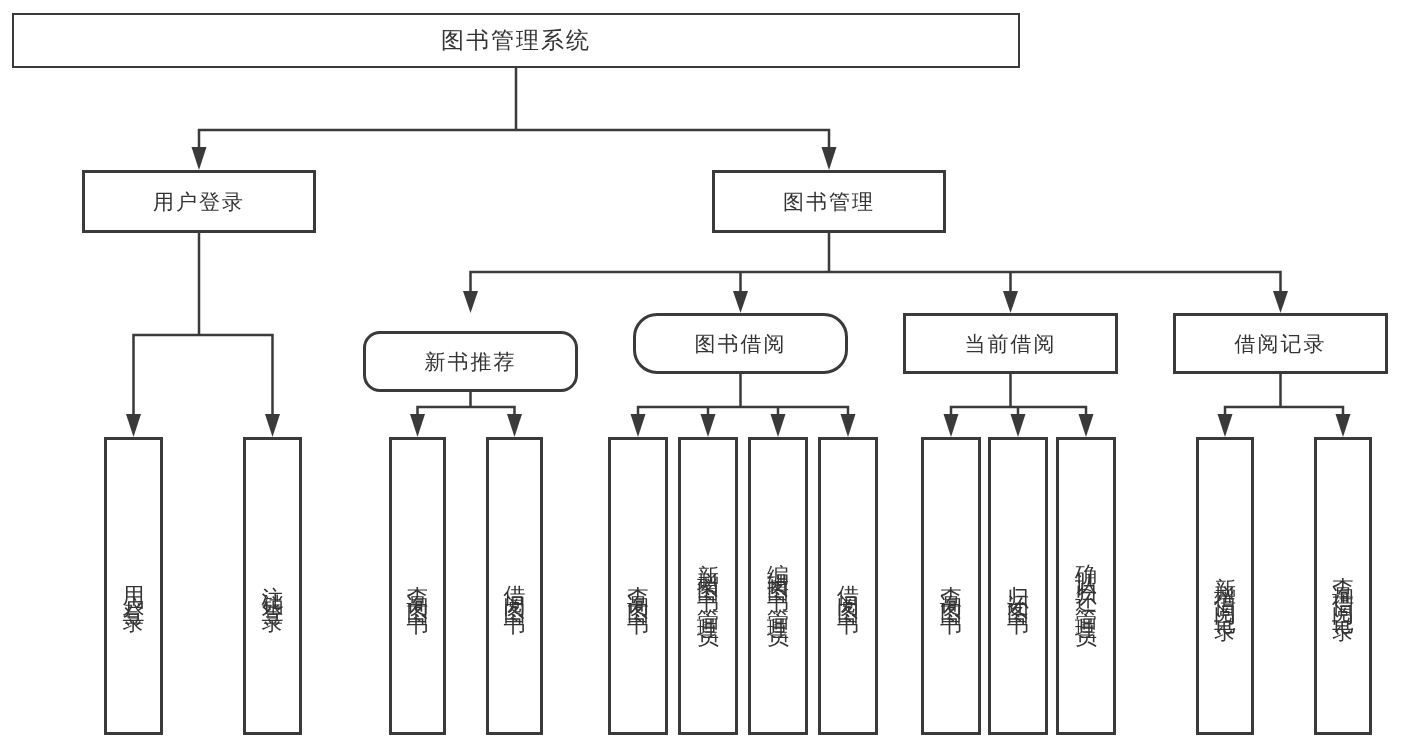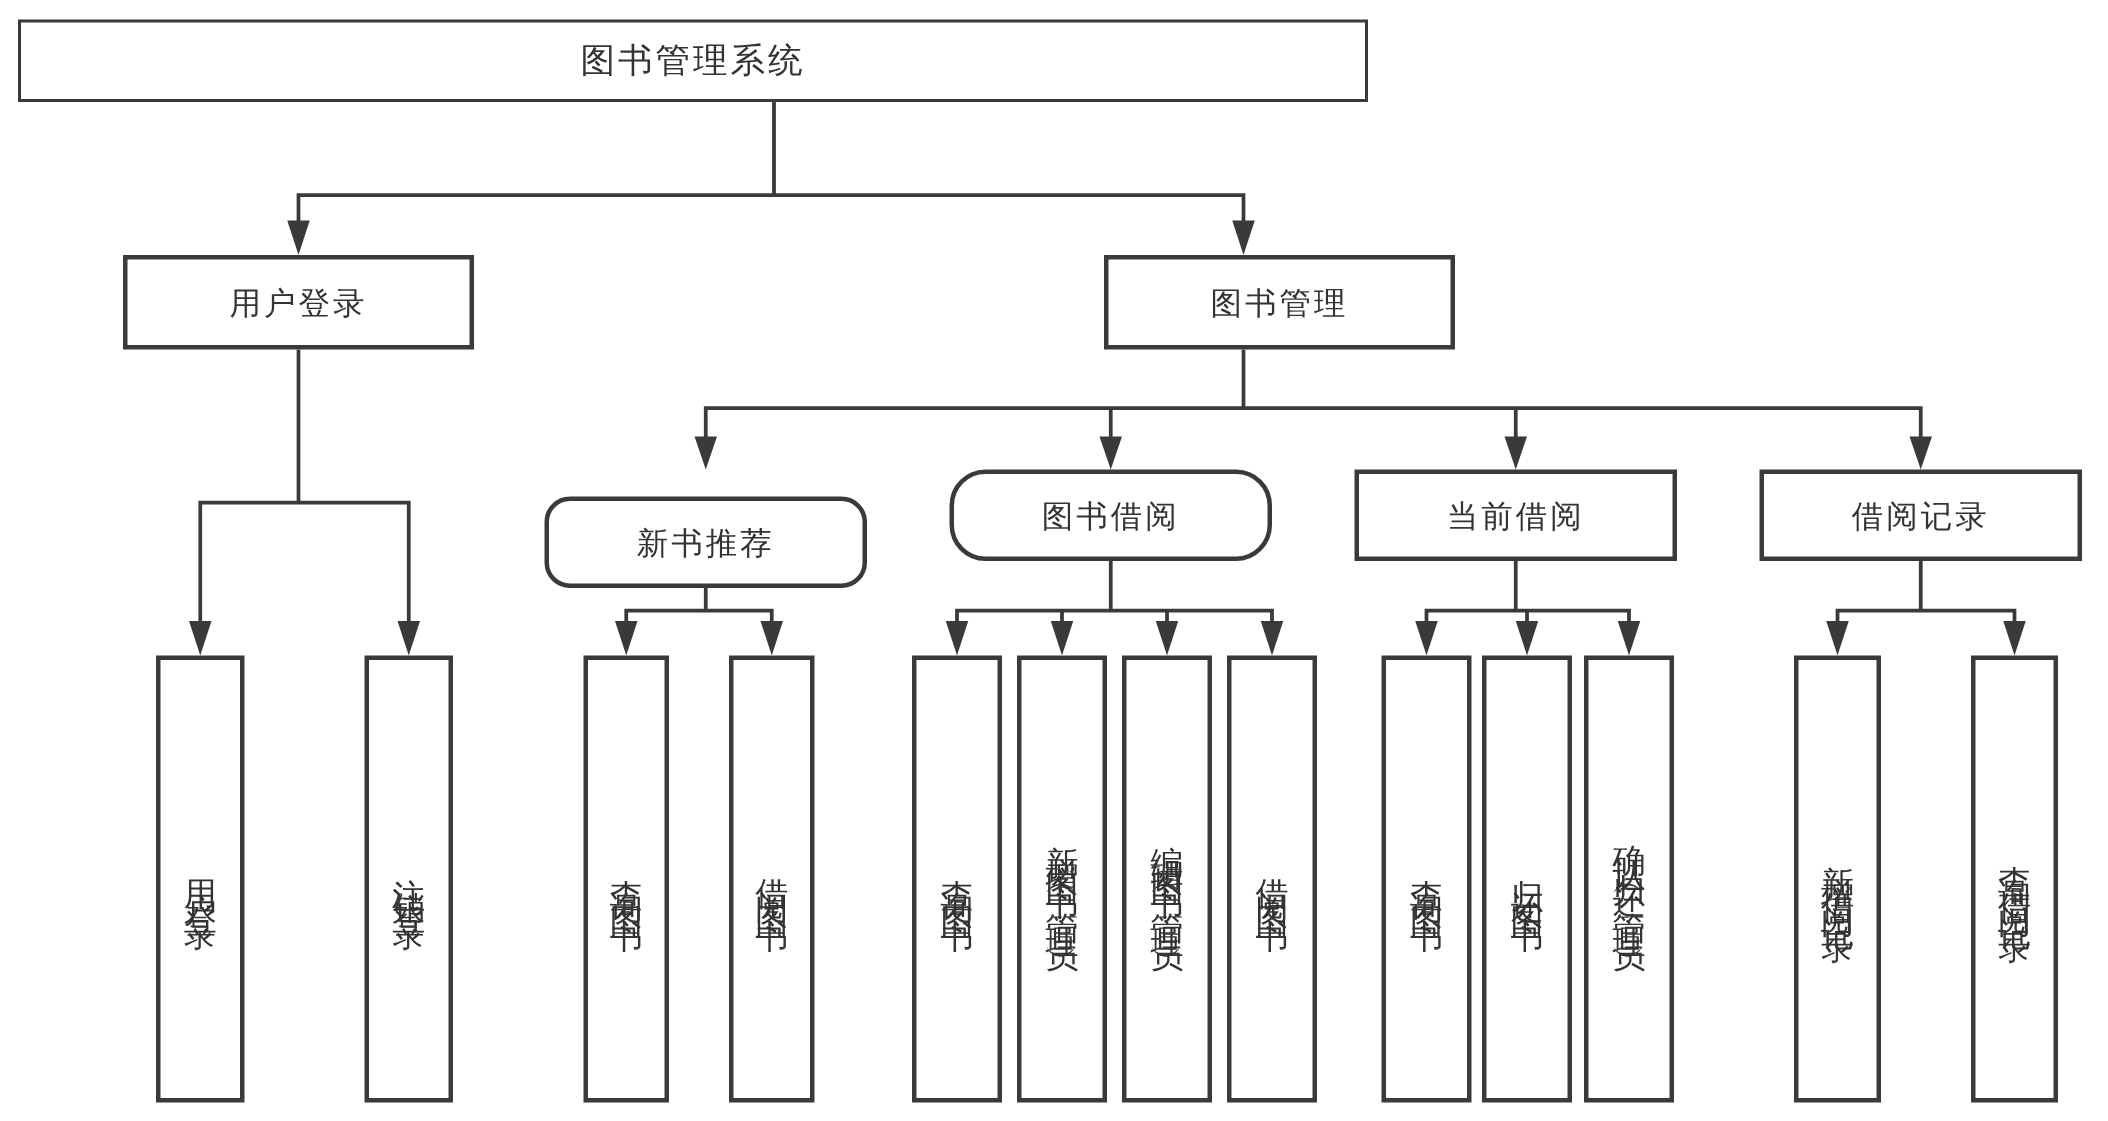--- a/index.html
+++ b/index.html
@@ -71,24 +71,24 @@
 
       <polygon points="943.5,414 958.5,414 951,437"></polygon>
       <polygon points="1010.5,414 1025.5,414 1018,437"></polygon>
       <polygon points="1078.5,414 1093.5,414 1086,437"></polygon>
 
       <polygon points="1217.5,414 1232.5,414 1225,437"></polygon>
       <polygon points="1335.5,414 1350.5,414 1343,437"></polygon>
     </g>
   </svg>
 
-  <div class="box root" style="left:12px; top:13px; width:900px; height:55px;">图书管理系统</div>
+  <div class="box root" style="left:12px; top:13px; width:1008px; height:55px;">图书管理系统</div>
 
   <div class="box h" style="left:82px; top:170px; width:234px; height:63px;">用户登录</div>
-  <div class="box h" style="left:736px; top:170px; width:234px; height:63px;">图书管理</div>
+  <div class="box h" style="left:712px; top:170px; width:234px; height:63px;">图书管理</div>
 
   <div class="box h" style="left:363px; top:331px; width:215px; height:61px;border-radius:17px;">新书推荐</div>
   <div class="box h" style="left:633px; top:313px; width:215px; height:61px;border-radius:24px;">图书借阅</div>
   <div class="box h" style="left:903px; top:313px; width:215px; height:61px;">当前借阅</div>
   <div class="box h" style="left:1173px; top:313px; width:215px; height:61px;">借阅记录</div>
 
   <div class="box leaf" style="left:104px; top:437px; width:59px; height:298px;">用户登录</div>
   <div class="box leaf" style="left:243px; top:437px; width:59px; height:298px;">注销登录</div>
 
   <div class="box leaf" style="left:389px; top:437px; width:57px; height:298px;">查询图书</div>

